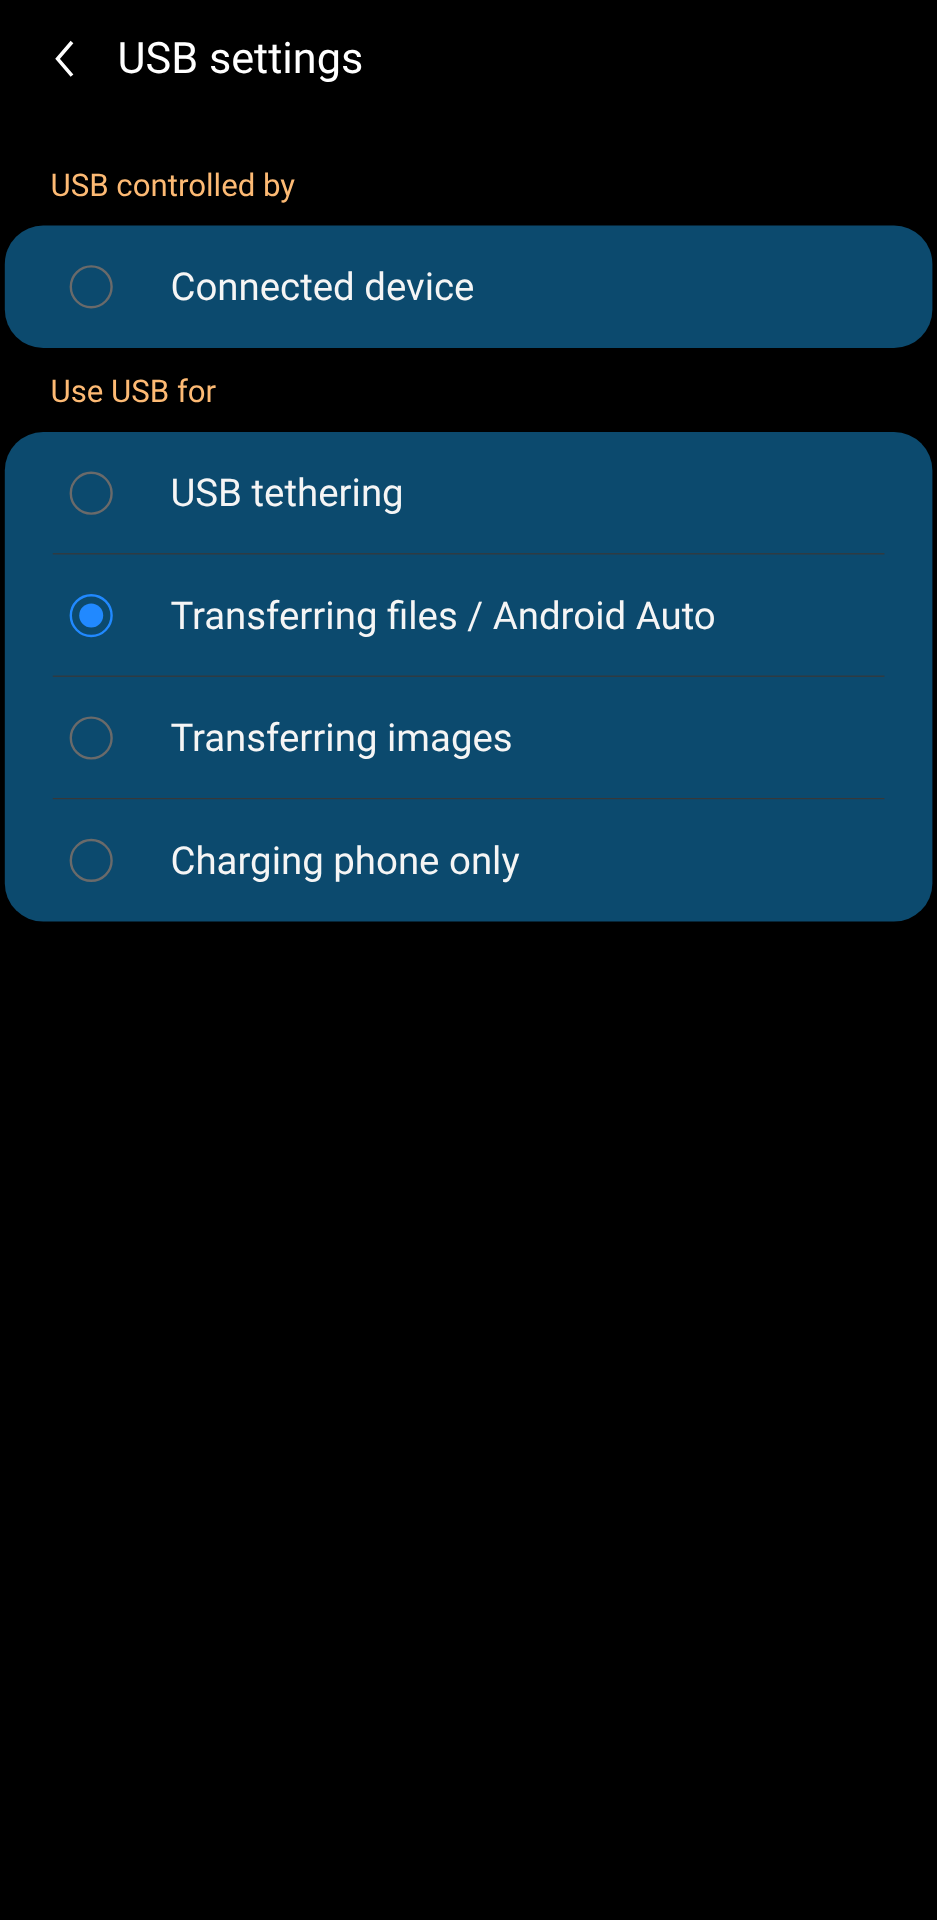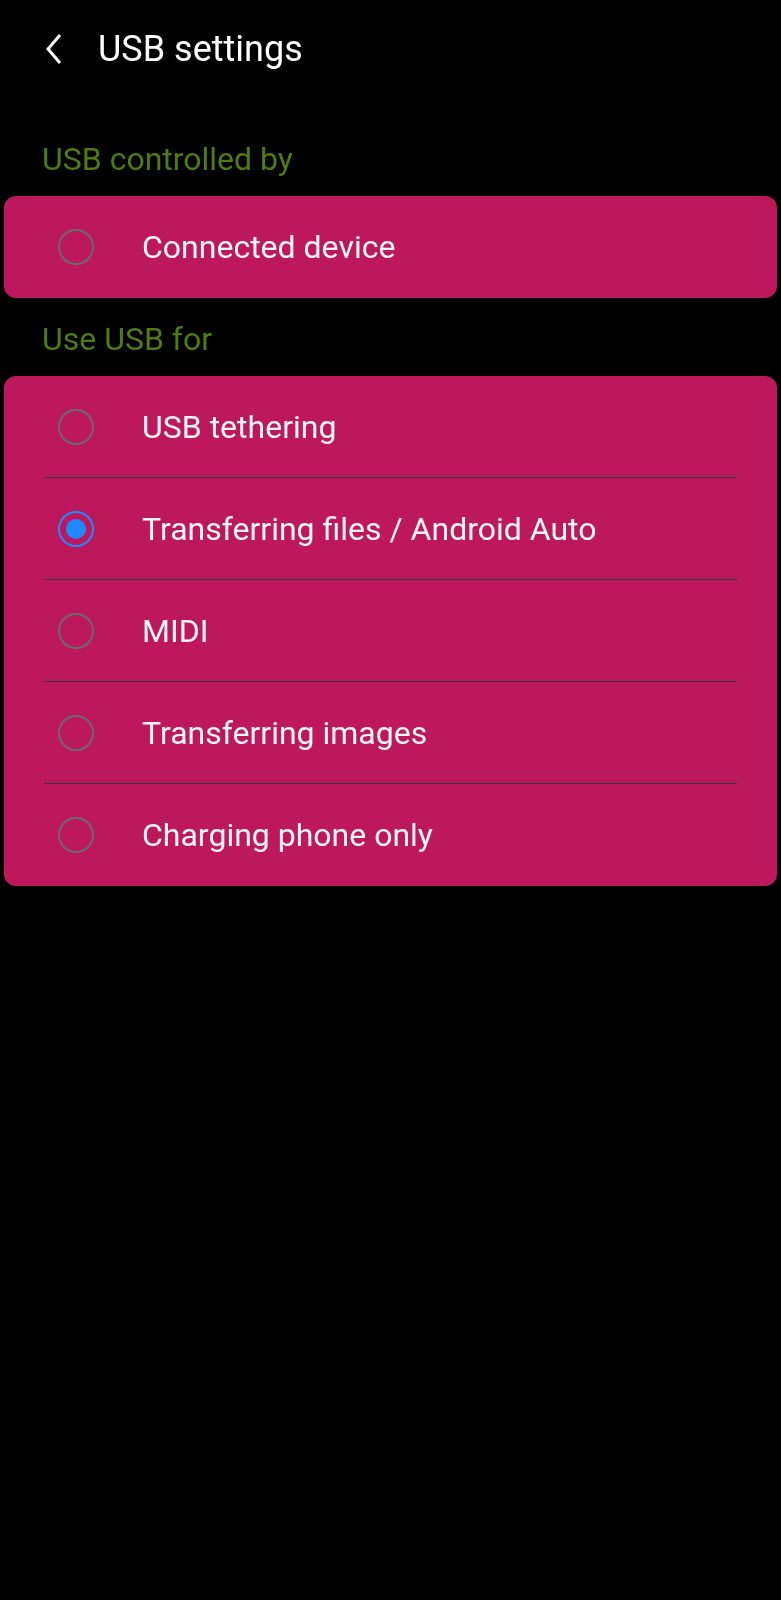--- a/index.html
+++ b/index.html
@@ -35,31 +35,31 @@
       stroke: #ffffff;
       stroke-width: 3;
       fill: none;
     }
     .page-title {
       font-size: 36px;
       font-weight: 400;
       color: #ffffff;
     }
     .section-label {
-      font-size: 32px;
-      color: #4d7c0f;
+      font-size: 26px;
+      color: #fdba74;
       padding: 50px 0 18px 42px;
       font-weight: 400;
     }
     .section-label.second {
       padding-top: 22px;
     }
     .card {
-      background: #be185d;
-      border-radius: 12px;
+      background: #0c4a6e;
+      border-radius: 32px;
       margin: 0 4px;
       overflow: hidden;
     }
     .radio-item {
       display: flex;
       align-items: center;
       padding: 32px 40px 32px 54px;
       gap: 48px;
       cursor: pointer;
       position: relative;
@@ -126,23 +126,19 @@
   <div class="radio-item">
     <div class="radio-circle"></div>
     <div class="radio-label">USB tethering</div>
   </div>
   <div class="radio-item">
     <div class="radio-circle selected"></div>
     <div class="radio-label">Transferring files / Android Auto</div>
   </div>
   <div class="radio-item">
     <div class="radio-circle"></div>
-    <div class="radio-label">MIDI</div>
-  </div>
-  <div class="radio-item">
-    <div class="radio-circle"></div>
     <div class="radio-label">Transferring images</div>
   </div>
   <div class="radio-item">
     <div class="radio-circle"></div>
     <div class="radio-label">Charging phone only</div>
   </div>
 </div>
 
 </body></html>

